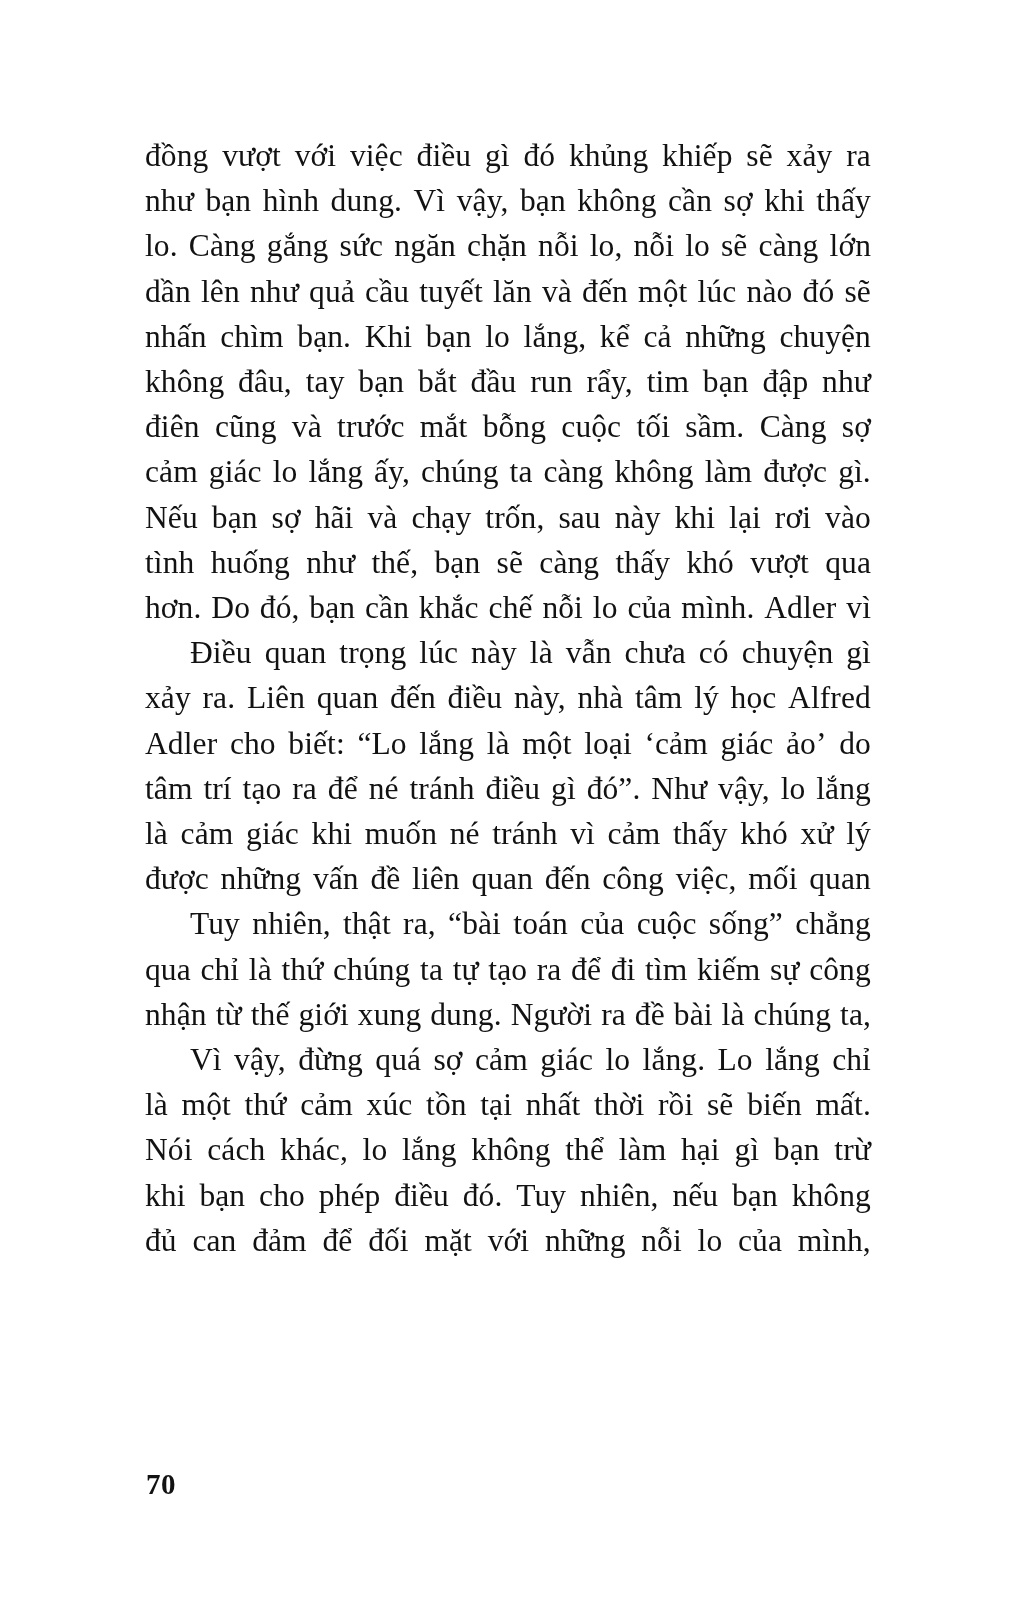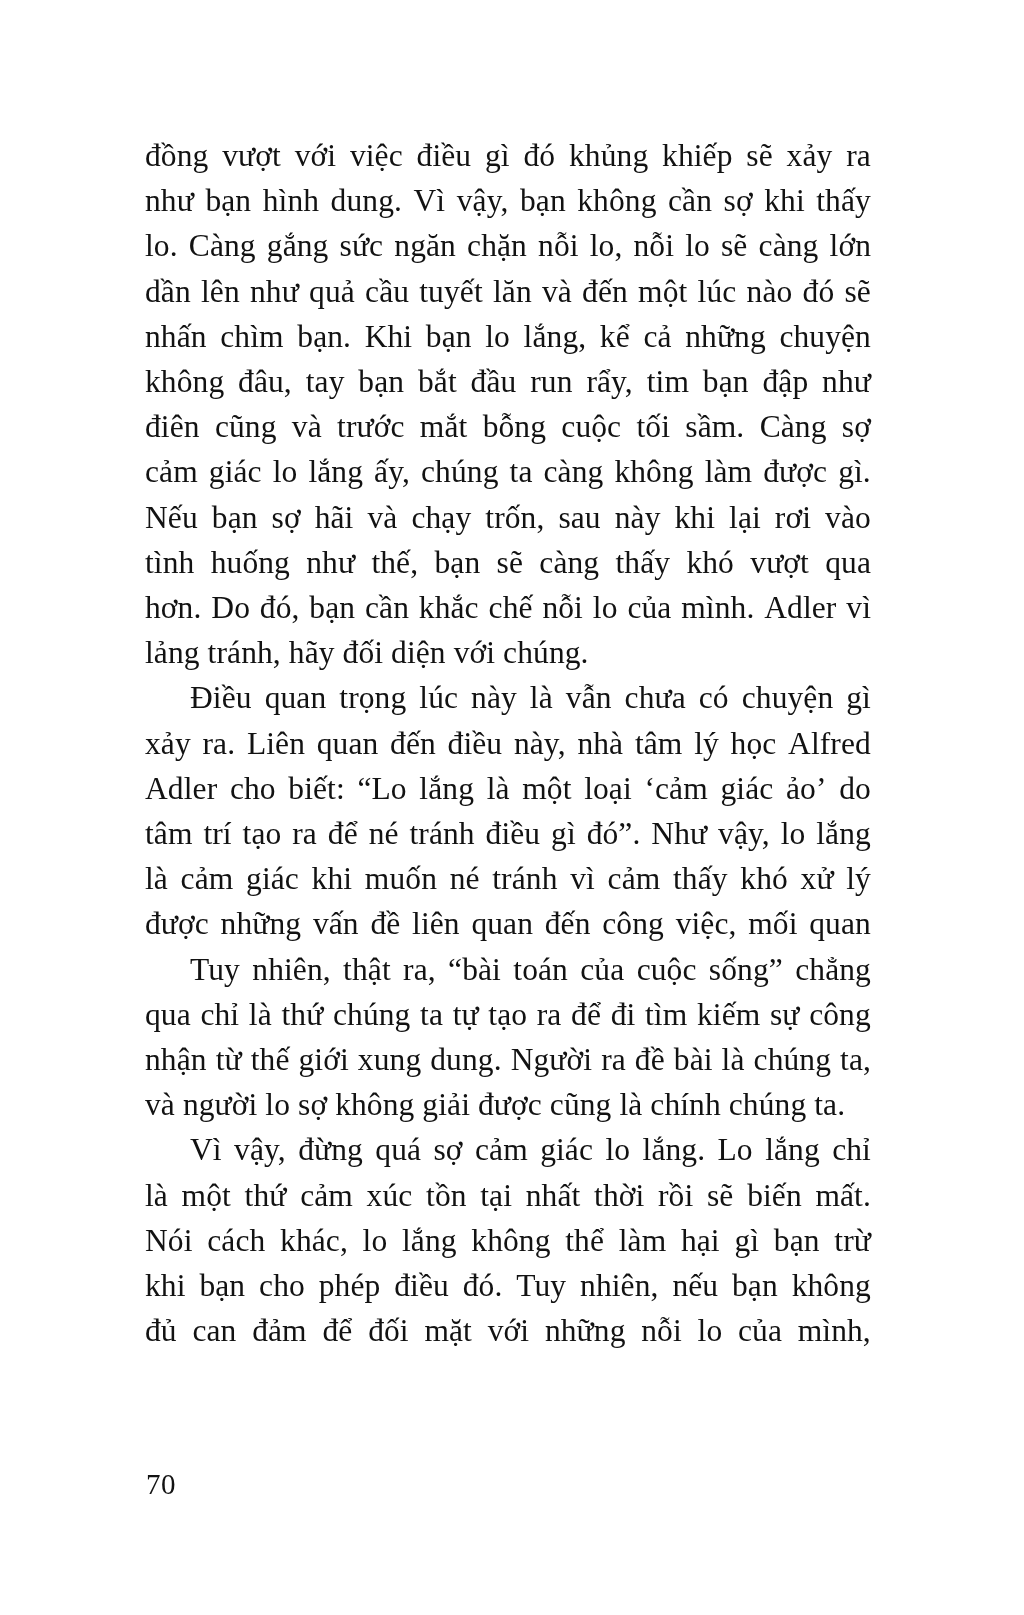--- a/index.html
+++ b/index.html
@@ -54,20 +54,21 @@
     padding-left: 45px;
   }
   .page-number {
     position: absolute;
     left: 146px;
     top: 1468px;
     font-family: "Liberation Serif", "DejaVu Serif", serif;
     font-size: 29px;
     color: #121212;
     letter-spacing: 0.5px;
+    font-weight: bold;
   }
 </style>
 </head>
 <body>
 
 <div class="page">
 
   <div class="text-block">
 
     <div class="line justify">
@@ -219,21 +220,20 @@
         <span>cần</span>
         <span>khắc</span>
         <span>chế</span>
         <span>nỗi</span>
         <span>lo</span>
         <span>của</span>
         <span>mình.</span>
         <span>Adler</span>
         <span>vì</span>
       </div>
-    <div class="line last">lảng tránh, hãy đối diện với chúng.</div>
 
     <div class="line justify indent">
         <span>Điều</span>
         <span>quan</span>
         <span>trọng</span>
         <span>lúc</span>
         <span>này</span>
         <span>là</span>
         <span>vẫn</span>
         <span>chưa</span>
@@ -351,21 +351,20 @@
         <span>xung</span>
         <span>dung.</span>
         <span>Người</span>
         <span>ra</span>
         <span>đề</span>
         <span>bài</span>
         <span>là</span>
         <span>chúng</span>
         <span>ta,</span>
       </div>
-    <div class="line last">và người lo sợ không giải được cũng là chính chúng ta.</div>
 
     <div class="line justify indent">
         <span>Vì</span>
         <span>vậy,</span>
         <span>đừng</span>
         <span>quá</span>
         <span>sợ</span>
         <span>cảm</span>
         <span>giác</span>
         <span>lo</span>

